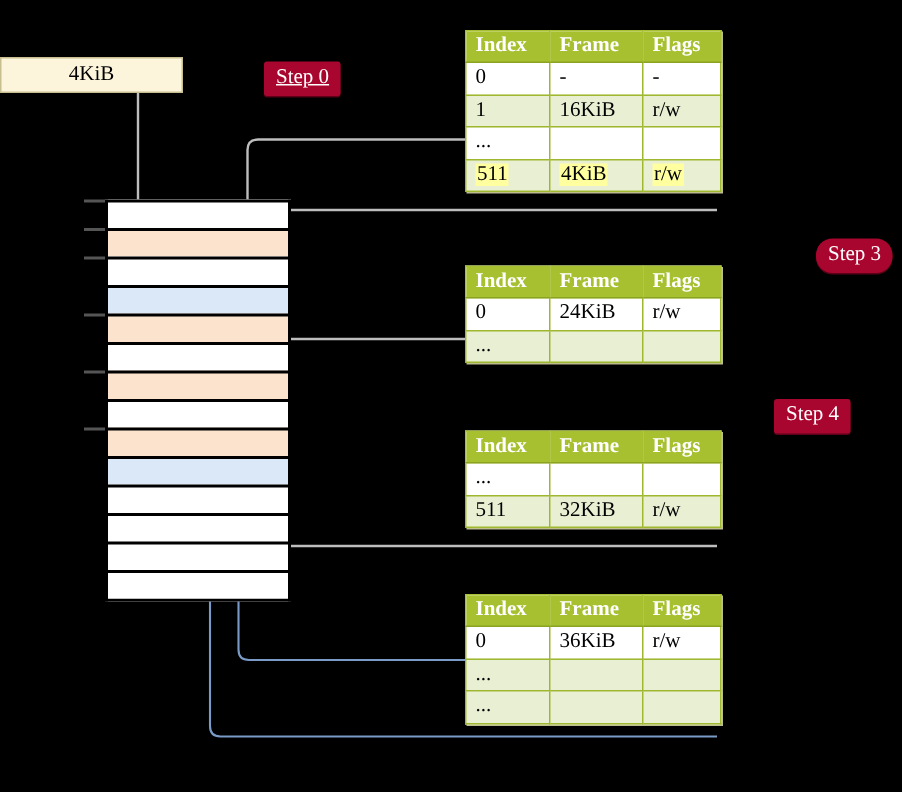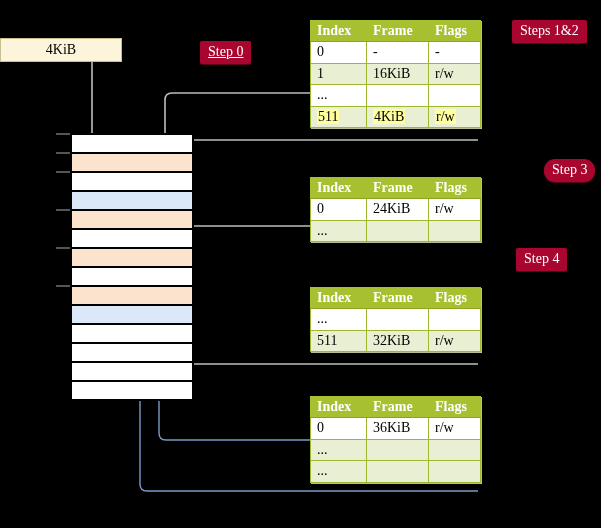--- a/index.html
+++ b/index.html
@@ -21,24 +21,24 @@
     font-size:14px;line-height:1;
   }
 
   
   .badge{
     position:absolute;background:#a8062e;color:#fff;
     font-size:14px;line-height:1;padding:4px 8px 5px 8px;
     border-radius:2px;white-space:nowrap;
     box-shadow:0 1px 0 #5d0018;
   }
-  #badge-step0{left:200px;top:41px;text-decoration:underline;}
+  #badge-step0{left:176px;top:41px;text-decoration:underline;}
   #badge-steps12{left:512px;top:20px;}
   #badge-step3{left:544px;top:159px;border-radius:11px;}
-  #badge-step4{left:516px;top:248px;}
+  #badge-step4{left:516px;top:266px;}
 
   
   .mem{
     position:absolute;left:70px;top:133px;width:120px;
     border:2px solid #000;border-top:none;
     background:#fff;
   }
   .mem .cell{
     height:19px;border-top:2px solid #000;background:#fff;box-sizing:border-box;
   }
@@ -129,21 +129,20 @@
     <g>
       <path d="M478,491 L147,491 Q140,491 140,484 L140,318" fill="none" stroke="#7a9bc8" stroke-width="1.4" marker-end="url(#ab)"></path>
     </g>
   </svg>
 
   <div class="srcbox">
     <span>4KiB</span>
   </div>
 
   <div class="badge" id="badge-step0">Step 0</div>
-  <div class="badge" id="badge-steps12">Steps 1&amp;2</div>
   <div class="badge" id="badge-step3">Step 3</div>
   <div class="badge" id="badge-step4">Step 4</div>
 
   <div class="mem" id="memory-column">
       <div class="cell"></div>
       <div class="cell orange"></div>
       <div class="cell"></div>
       <div class="cell blue"></div>
       <div class="cell orange"></div>
       <div class="cell"></div>

